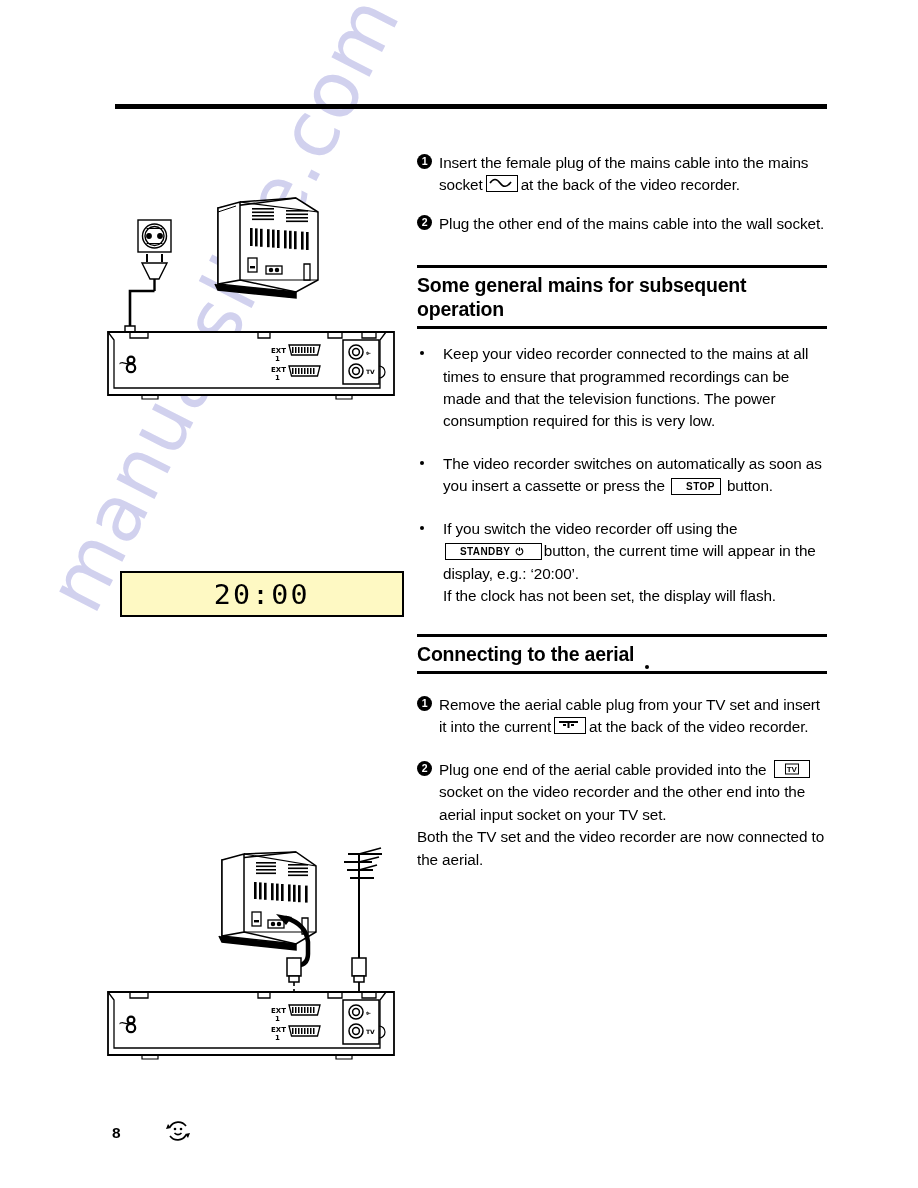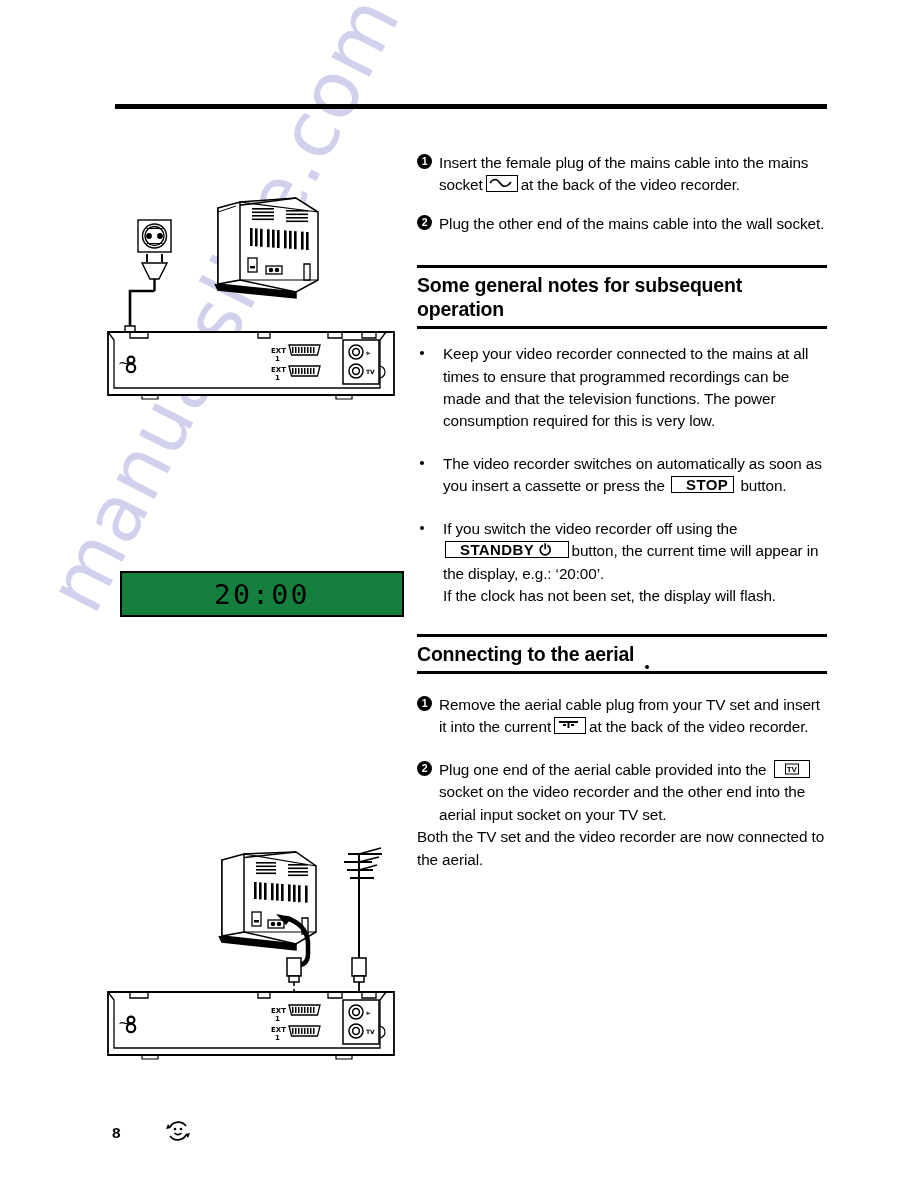--- a/index.html
+++ b/index.html
@@ -127,21 +127,21 @@
     border-radius: 50%;
     background: #000;
   }
 
   
   .keycap {
     display: inline-block;
     border: 1.6px solid #000;
     padding: 0 7px;
     margin: 0 2px;
-    font-size: 15px;
+    font-size: 10px;
     font-weight: bold;
     line-height: 15px;
     vertical-align: 1px;
     letter-spacing: .4px;
     white-space: nowrap;
   }
   .keycap.wide { padding: 0 5px 0 14px; }
   .sym {
     display: inline-block;
     border: 1.6px solid #000;
@@ -198,21 +198,21 @@
   #illus-aerial { left: 100px; top: 840px; }
 
   
   #display-panel {
     position: absolute;
     left: 120px;
     top: 571px;
     width: 280px;
     height: 42px;
     border: 2px solid #000;
-    background: #15803d;
+    background: #fef9c3;
     z-index: 4;
     display: flex;
     align-items: center;
     justify-content: center;
   }
   #display-panel .segtime {
     font-family: "DejaVu Sans Mono", monospace;
     font-size: 27px;
     letter-spacing: 2px;
     color: #000;
@@ -527,21 +527,21 @@
         <div class="item">
           <span class="marker">2</span>
           <span>Plug the other end of the mains cable into the wall socket.</span>
         </div>
       </div>
     </section>
 
     <section class="gap-lg">
       <div class="sec-head">
         <div class="rule-top"></div>
-        <h2>Some general notes for subsequent operation</h2>
+        <h2>Some general mains for subsequent operation</h2>
         <div class="rule-bot"></div>
       </div>
 
       <div class="body-text">
         <div class="item bullet" style="margin-top:14px;">
           <span class="dot"></span>
           <span>Keep your video recorder connected to the mains at all times to ensure that programmed recordings can be made and that the television functions. The power consumption required for this is very low.</span>
         </div>
 
         <div class="item bullet" style="margin-top:20px;">

